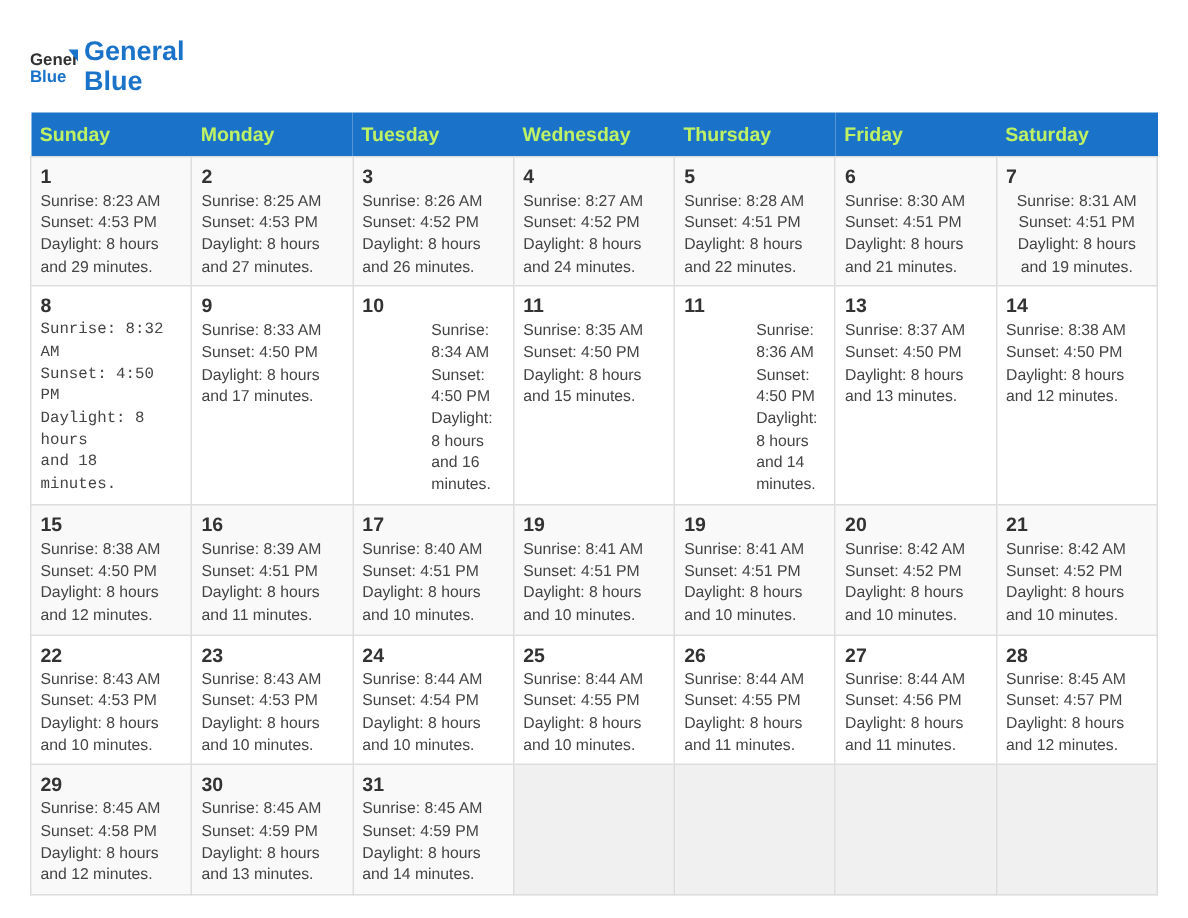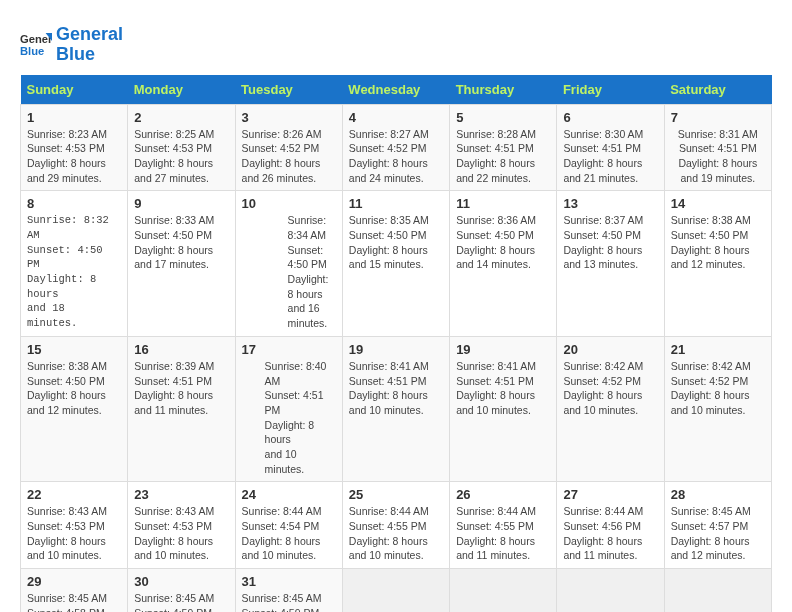--- a/index.html
+++ b/index.html
@@ -201,21 +201,21 @@
         </td>
         <td>
           <span class="day-num">11</span>
           <div class="day-detail" style="white-space: pre-line;">Sunrise: 8:35 AM
 Sunset: 4:50 PM
 Daylight: 8 hours
 and 15 minutes.</div>
         </td>
         <td>
           <span class="day-num">11</span>
-          <div class="day-detail" style="white-space: pre-line;">Sunrise: 8:36 AM
+          <div class="day-detail" style="white-space: pre-line; margin-left: 48px;">Sunrise: 8:36 AM
 Sunset: 4:50 PM
 Daylight: 8 hours
 and 14 minutes.</div>
         </td>
         <td>
           <span class="day-num">13</span>
           <div class="day-detail" style="white-space: pre-line;">Sunrise: 8:37 AM
 Sunset: 4:50 PM
 Daylight: 8 hours
 and 13 minutes.</div>
@@ -238,21 +238,21 @@
         </td>
         <td>
           <span class="day-num">16</span>
           <div class="day-detail" style="white-space: pre-line;">Sunrise: 8:39 AM
 Sunset: 4:51 PM
 Daylight: 8 hours
 and 11 minutes.</div>
         </td>
         <td>
           <span class="day-num">17</span>
-          <div class="day-detail" style="white-space: pre-line; margin-left: 23px;">Sunrise: 8:40 AM
+          <div class="day-detail" style="white-space: pre-line;">Sunrise: 8:40 AM
 Sunset: 4:51 PM
 Daylight: 8 hours
 and 10 minutes.</div>
         </td>
         <td>
           <span class="day-num">19</span>
           <div class="day-detail" style="white-space: pre-line;">Sunrise: 8:41 AM
 Sunset: 4:51 PM
 Daylight: 8 hours
 and 10 minutes.</div>

